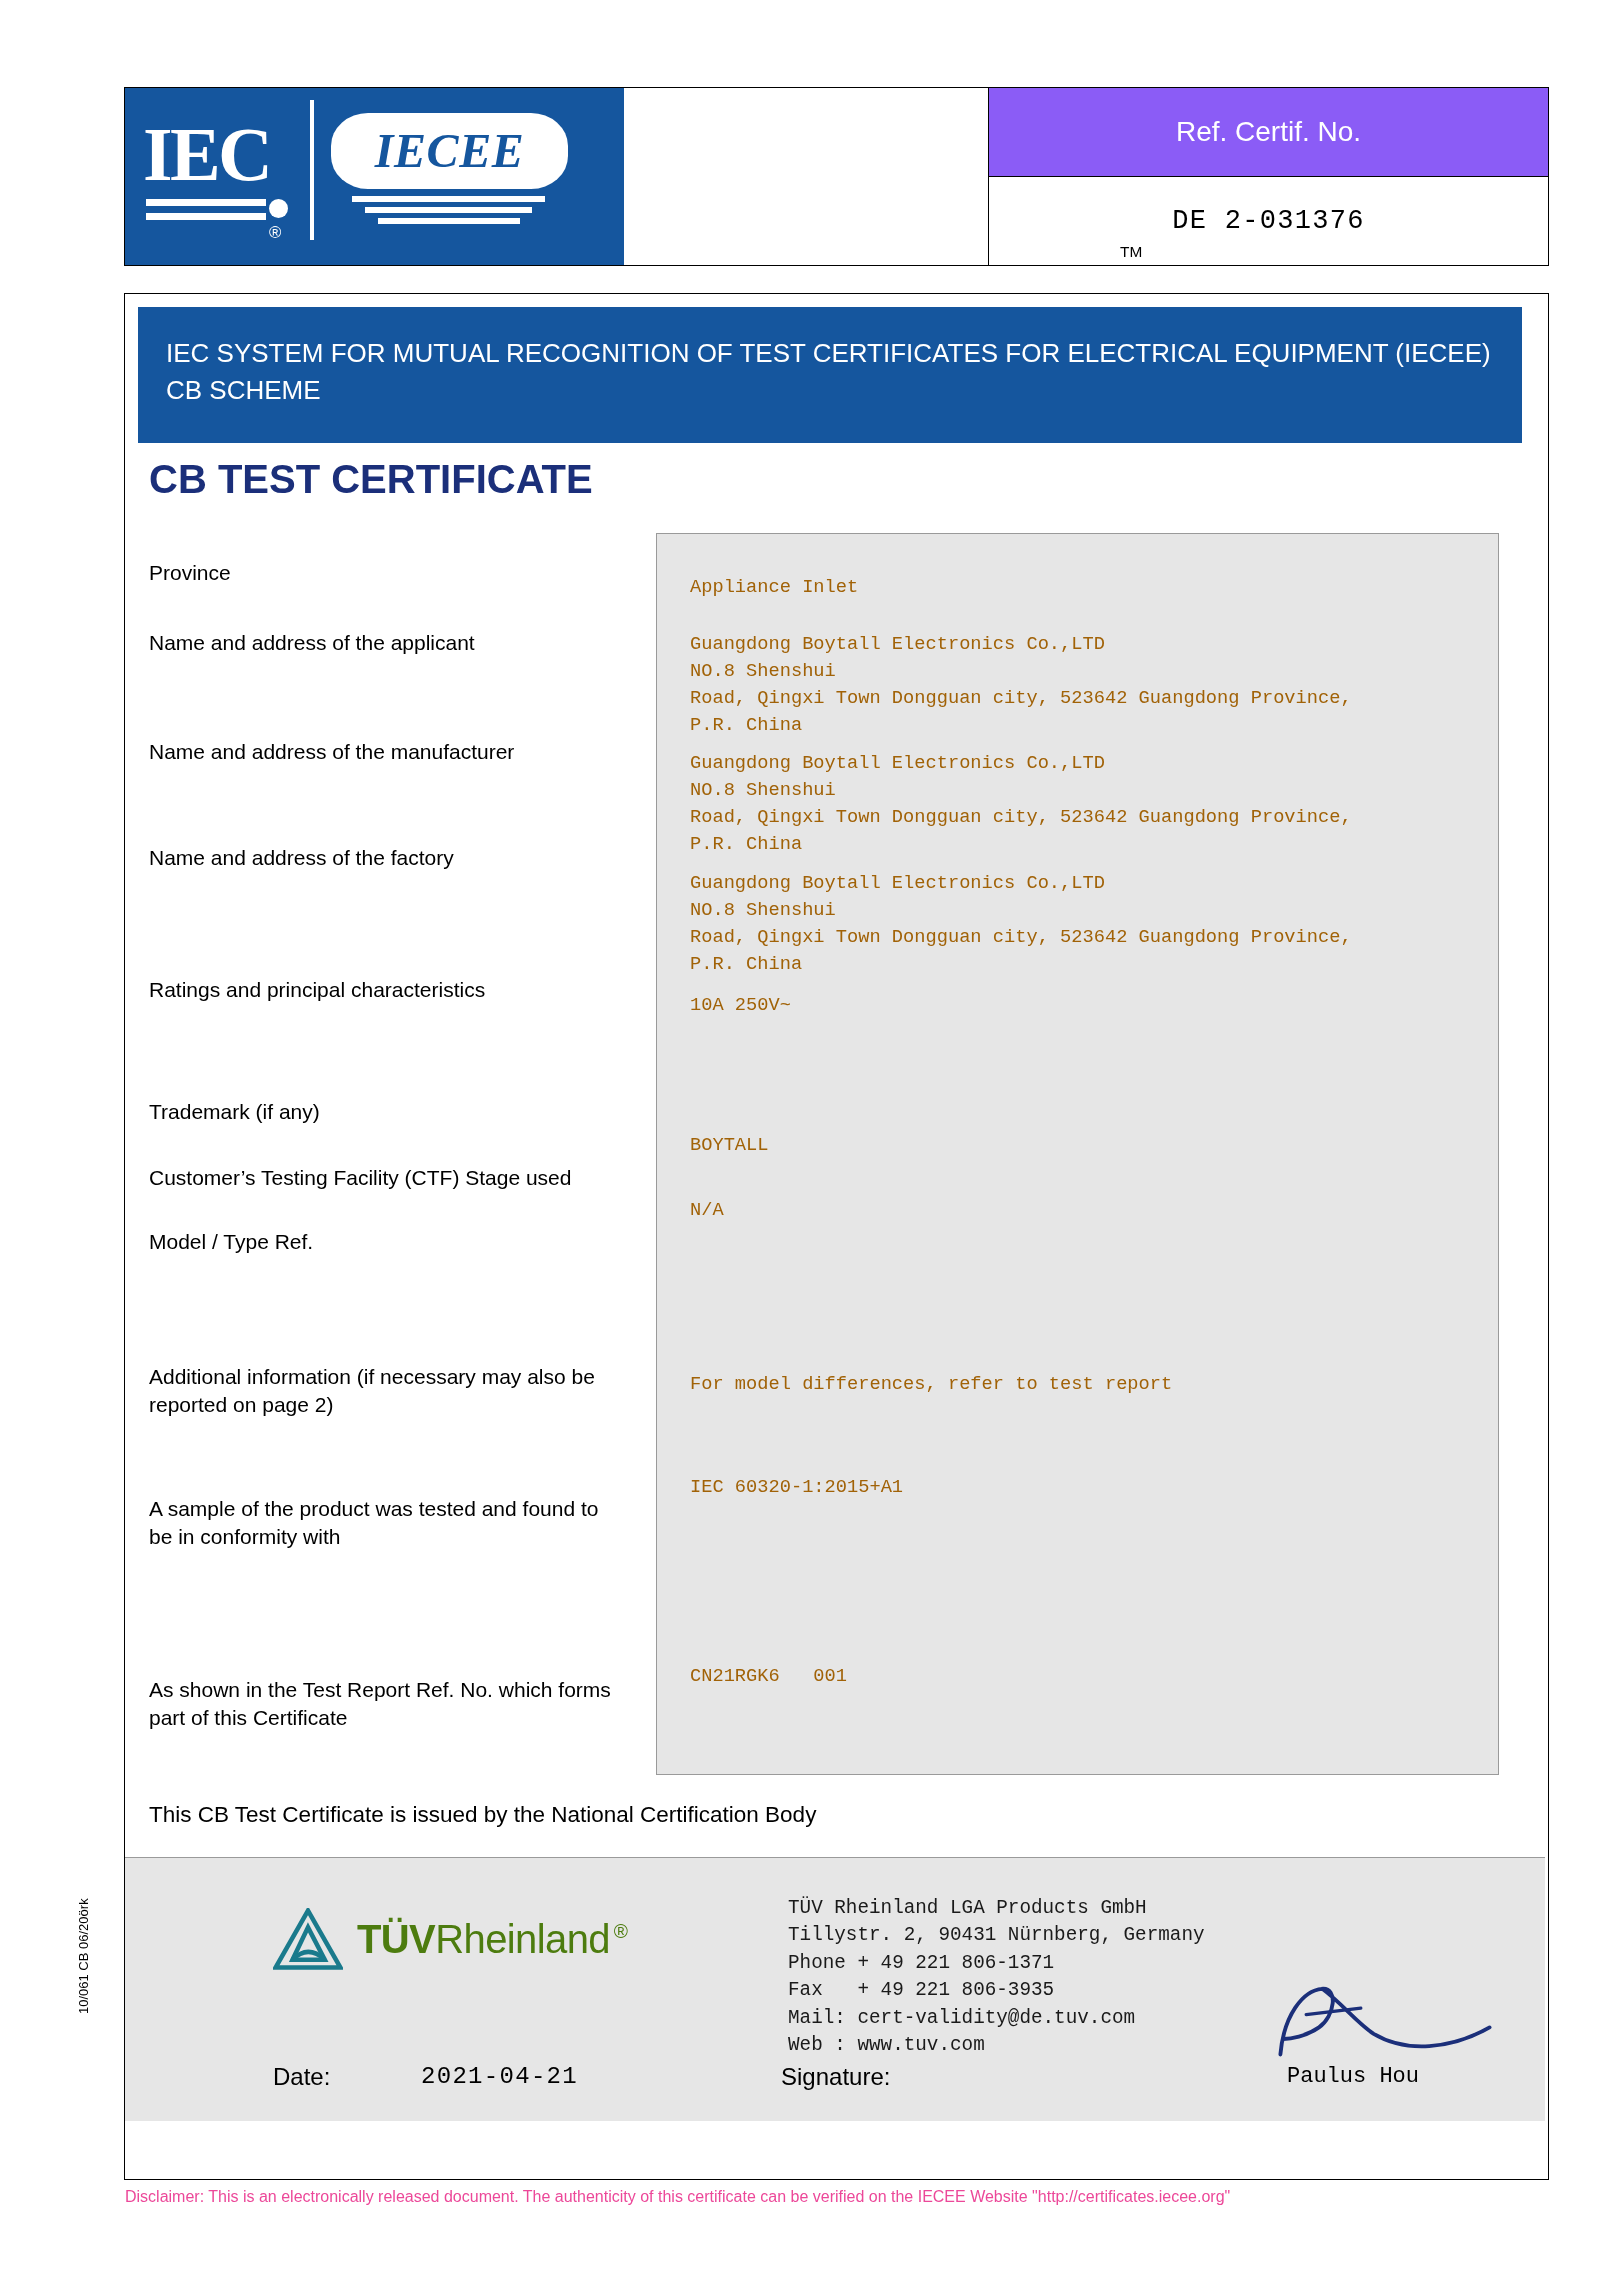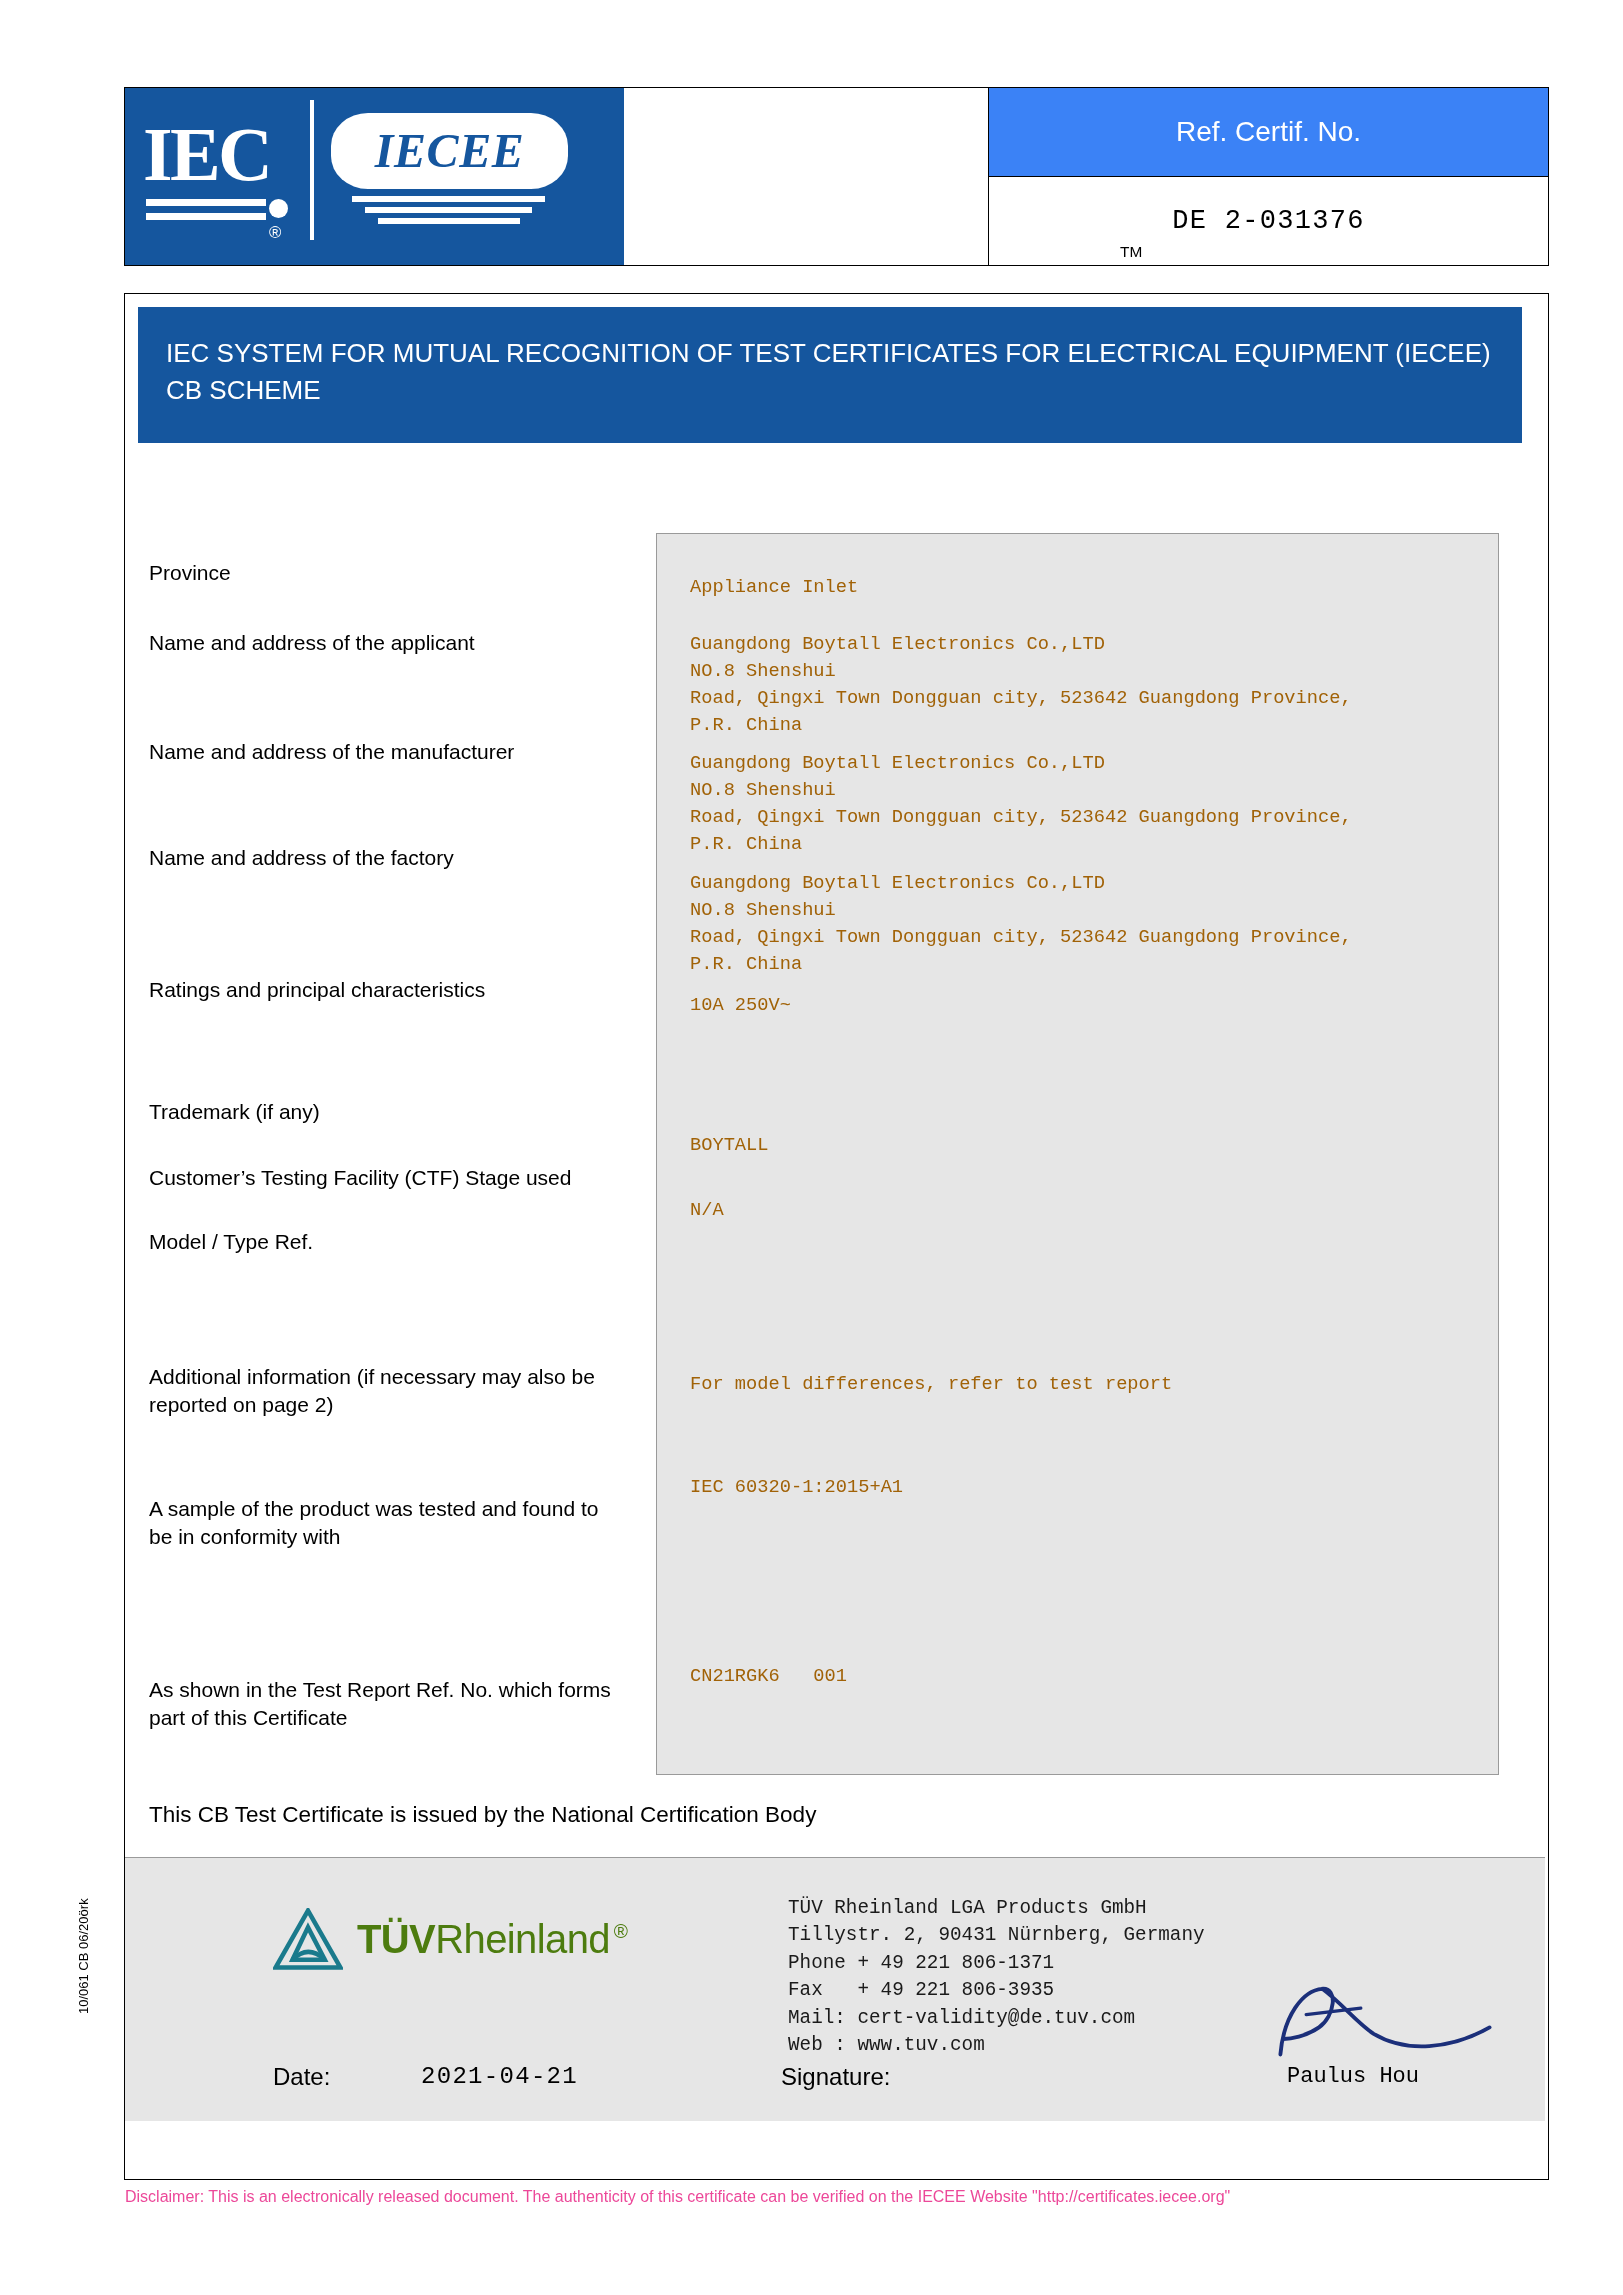--- a/index.html
+++ b/index.html
@@ -155,21 +155,21 @@
     position: relative;
   }
 
   .ref-cell {
     flex: 1;
     display: flex;
     flex-direction: column;
   }
   .ref-title {
     height: 50%;
-    background: #3b82f6;
+    background: #8b5cf6;
     color: #ffffff;
     display: flex;
     align-items: center;
     justify-content: center;
     font-size: 28px;
     border-bottom: 1.9px solid #000000;
     box-sizing: border-box;
   }
   .ref-value {
     height: 50%;
@@ -387,20 +387,21 @@
     <div class="ref-cell">
       <div class="ref-title">Ref. Certif. No.</div>
       <div class="ref-value">DE  2-031376</div>
     </div>
   </div>
 
   <div class="body-box">
     <div class="scheme-banner">IEC SYSTEM FOR MUTUAL RECOGNITION OF TEST CERTIFICATES FOR ELECTRICAL EQUIPMENT (IECEE) CB SCHEME</div>
   </div>
 
+  <div class="cb-title">CB TEST CERTIFICATE</div>
 
   <div class="labels">
     <div class="label" style="top:0px;">Province</div>
     <div class="label" style="top:70px;">Name and address of the applicant</div>
     <div class="label" style="top:179px;">Name and address of the manufacturer</div>
     <div class="label" style="top:285px;">Name and address of the factory</div>
     <div class="label" style="top:417px;">Ratings and principal characteristics</div>
     <div class="label" style="top:539px;">Trademark (if any)</div>
     <div class="label" style="top:605px;width:508px;">Customer’s Testing Facility (CTF) Stage used</div>
     <div class="label" style="top:669px;">Model / Type Ref.</div>

